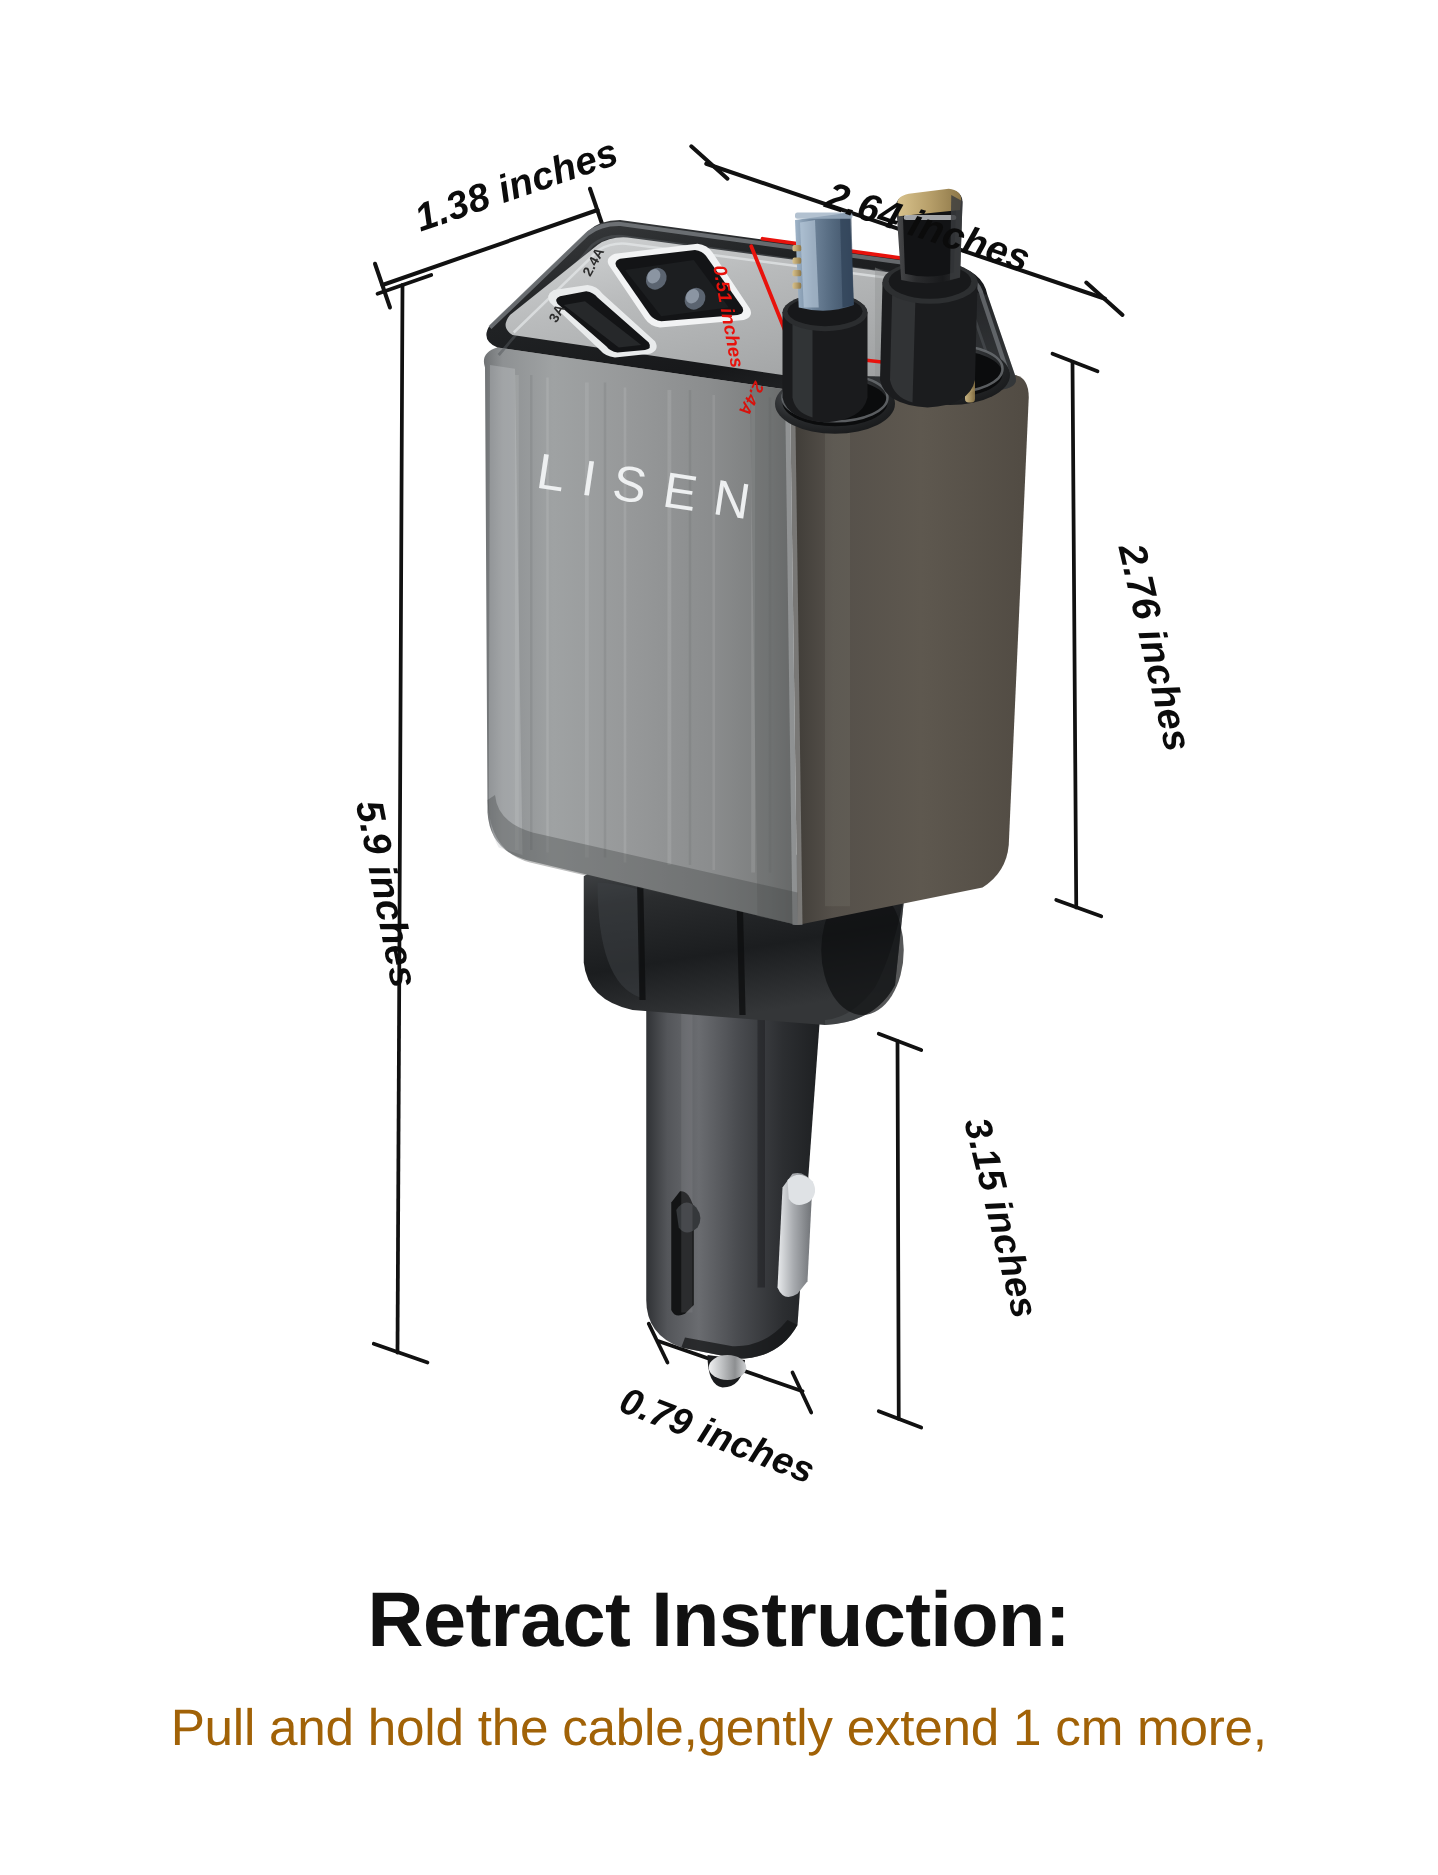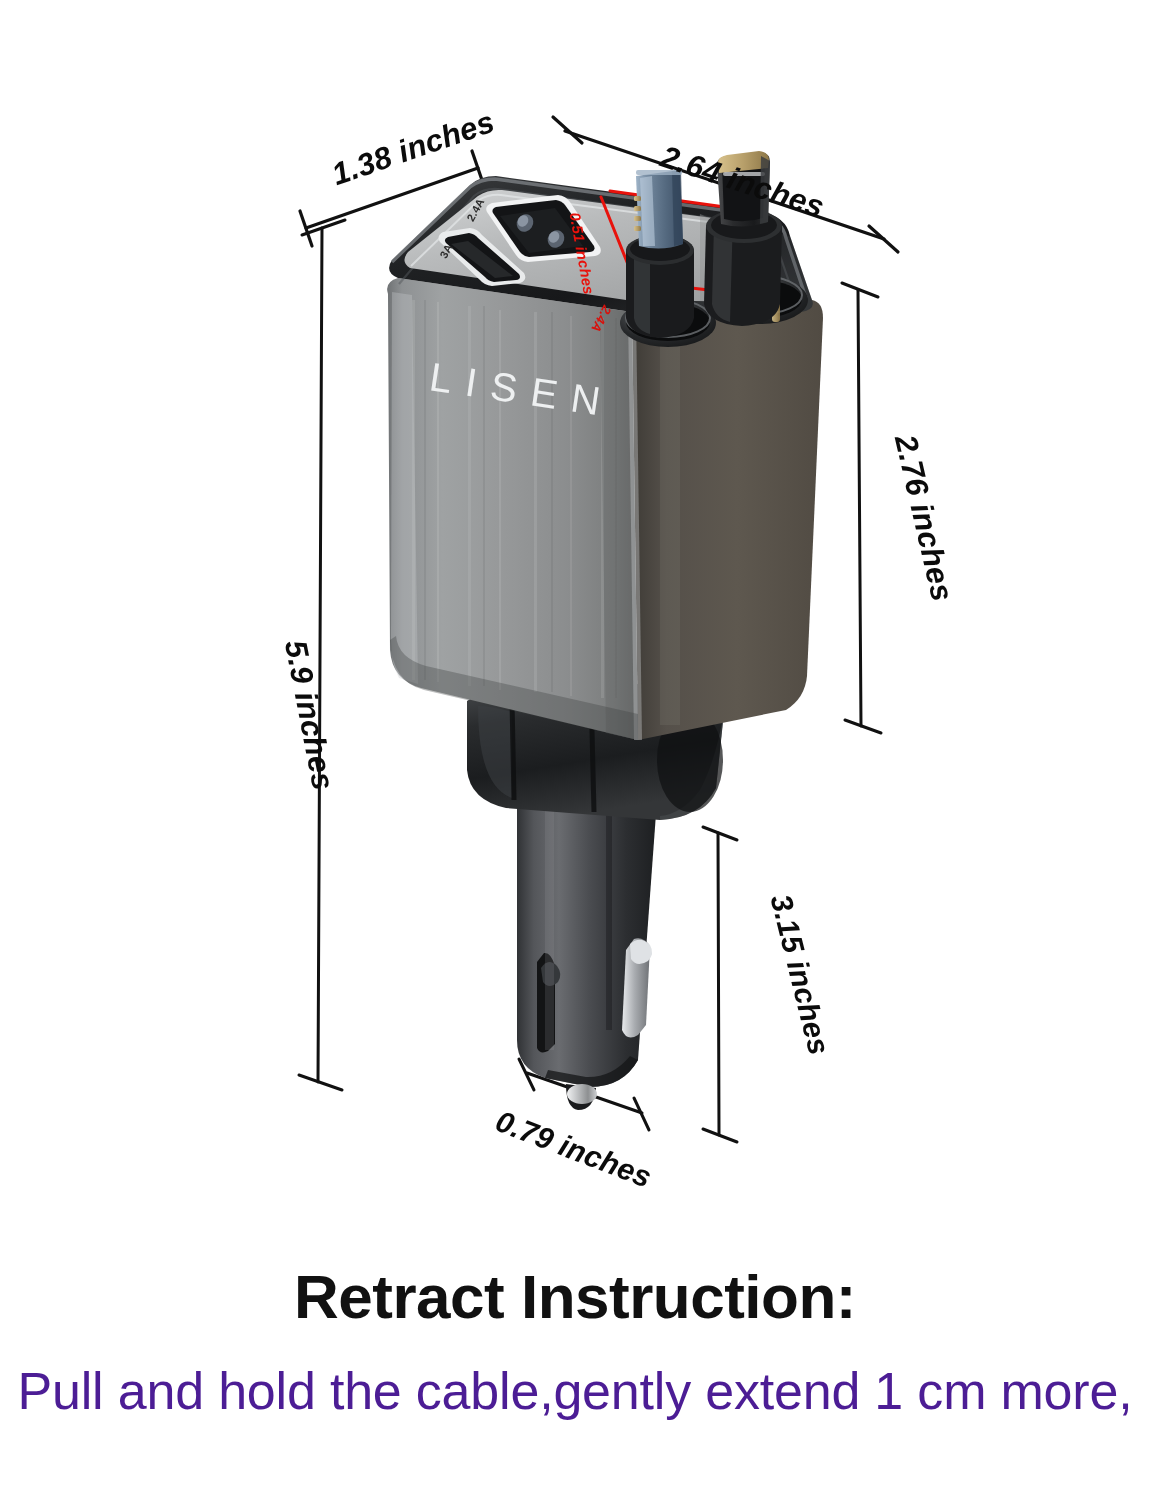--- a/index.html
+++ b/index.html
@@ -128,23 +128,23 @@
     font-family: "Liberation Sans", sans-serif;
     font-size: 62px;
     font-weight: bold;
     color: #111111;
     letter-spacing: -0.5px;
     line-height: 1.12;
     margin: 0;
   }
   .instruction-line {
     font-family: "Liberation Sans", sans-serif;
-    font-size: 52px;
+    font-size: 41px;
     font-weight: normal;
-    color: #4c1d95;
+    color: #a16207;
     line-height: 1.55;
     letter-spacing: -0.2px;
     margin: 0;
   }
   #instruction-line-1 { margin-top: 20px; }
   #instruction-line-2 { margin-top: 6px; }
 </style>
 </head>
 <body>
 

